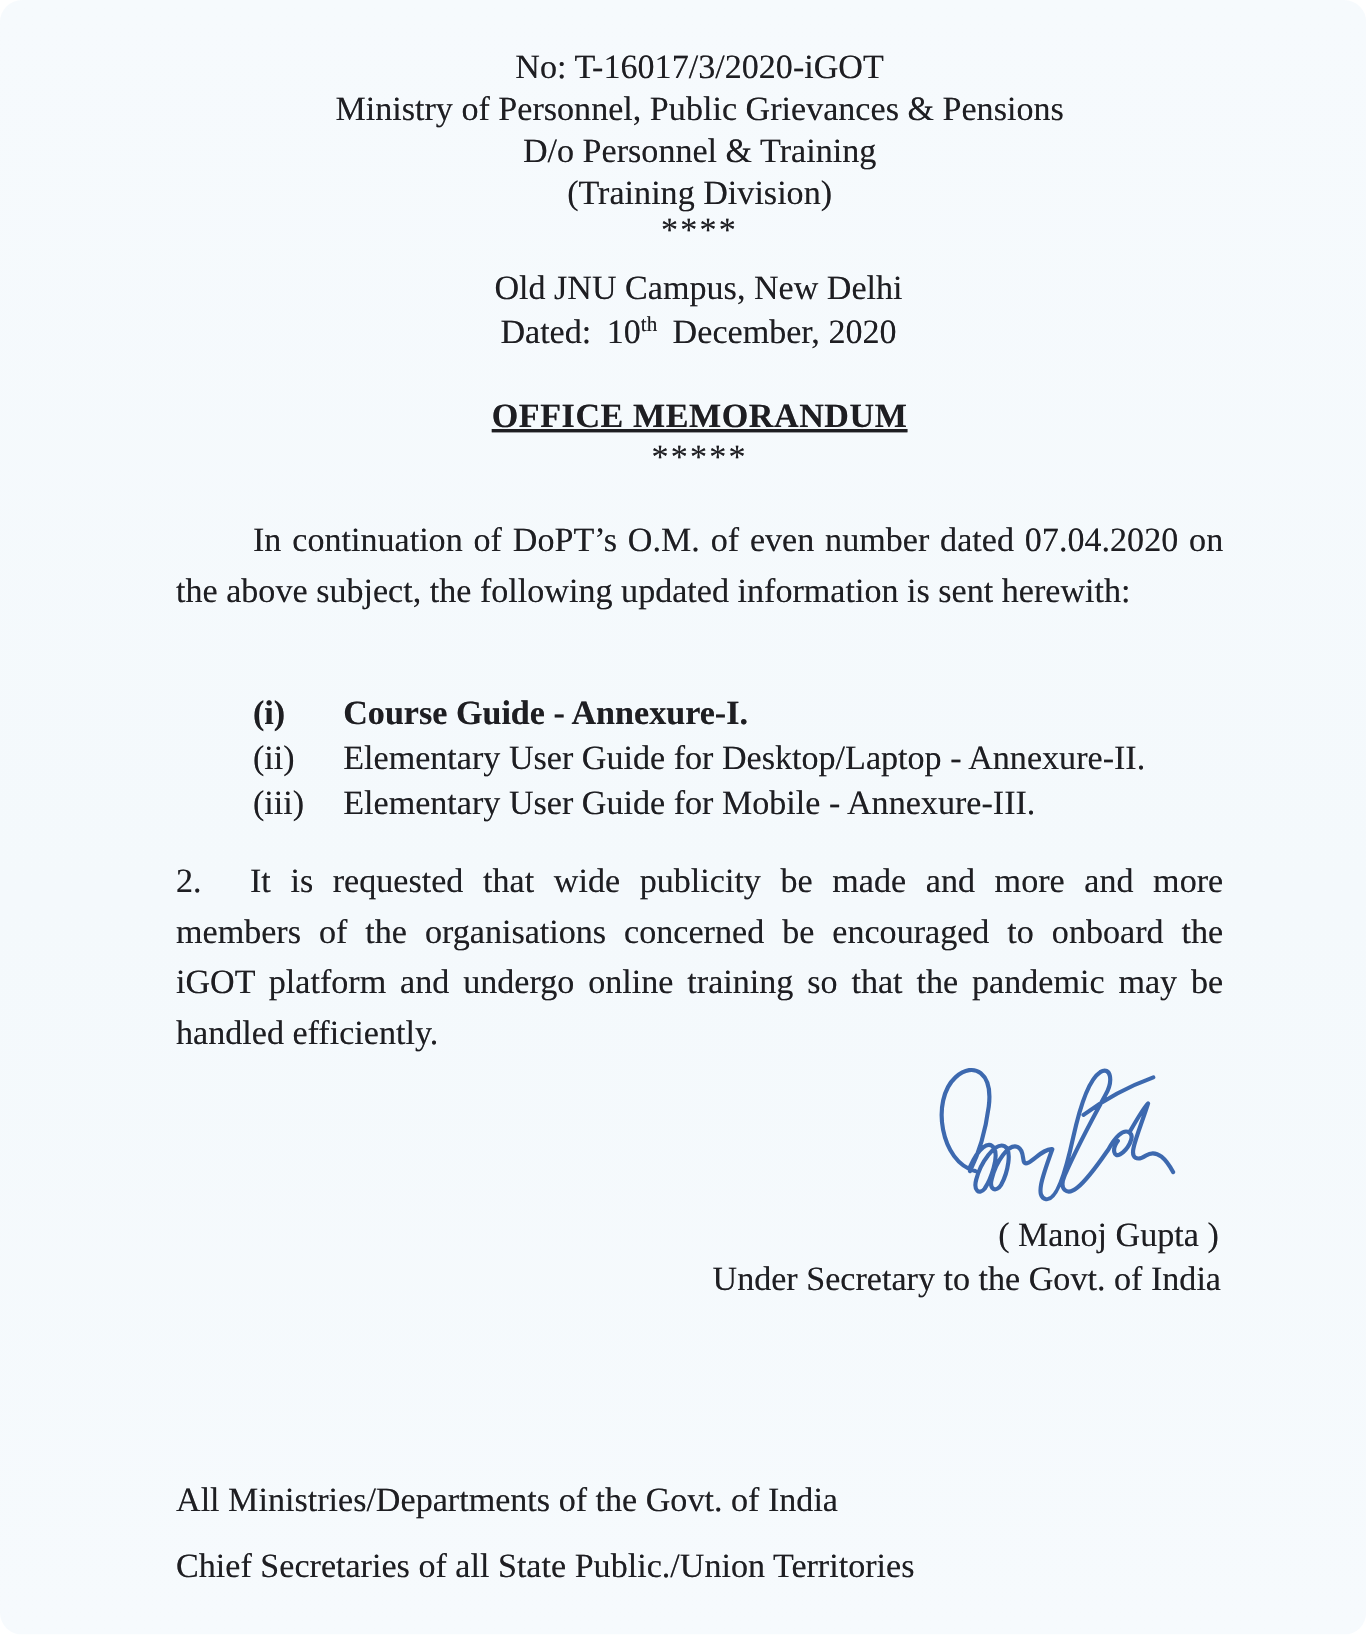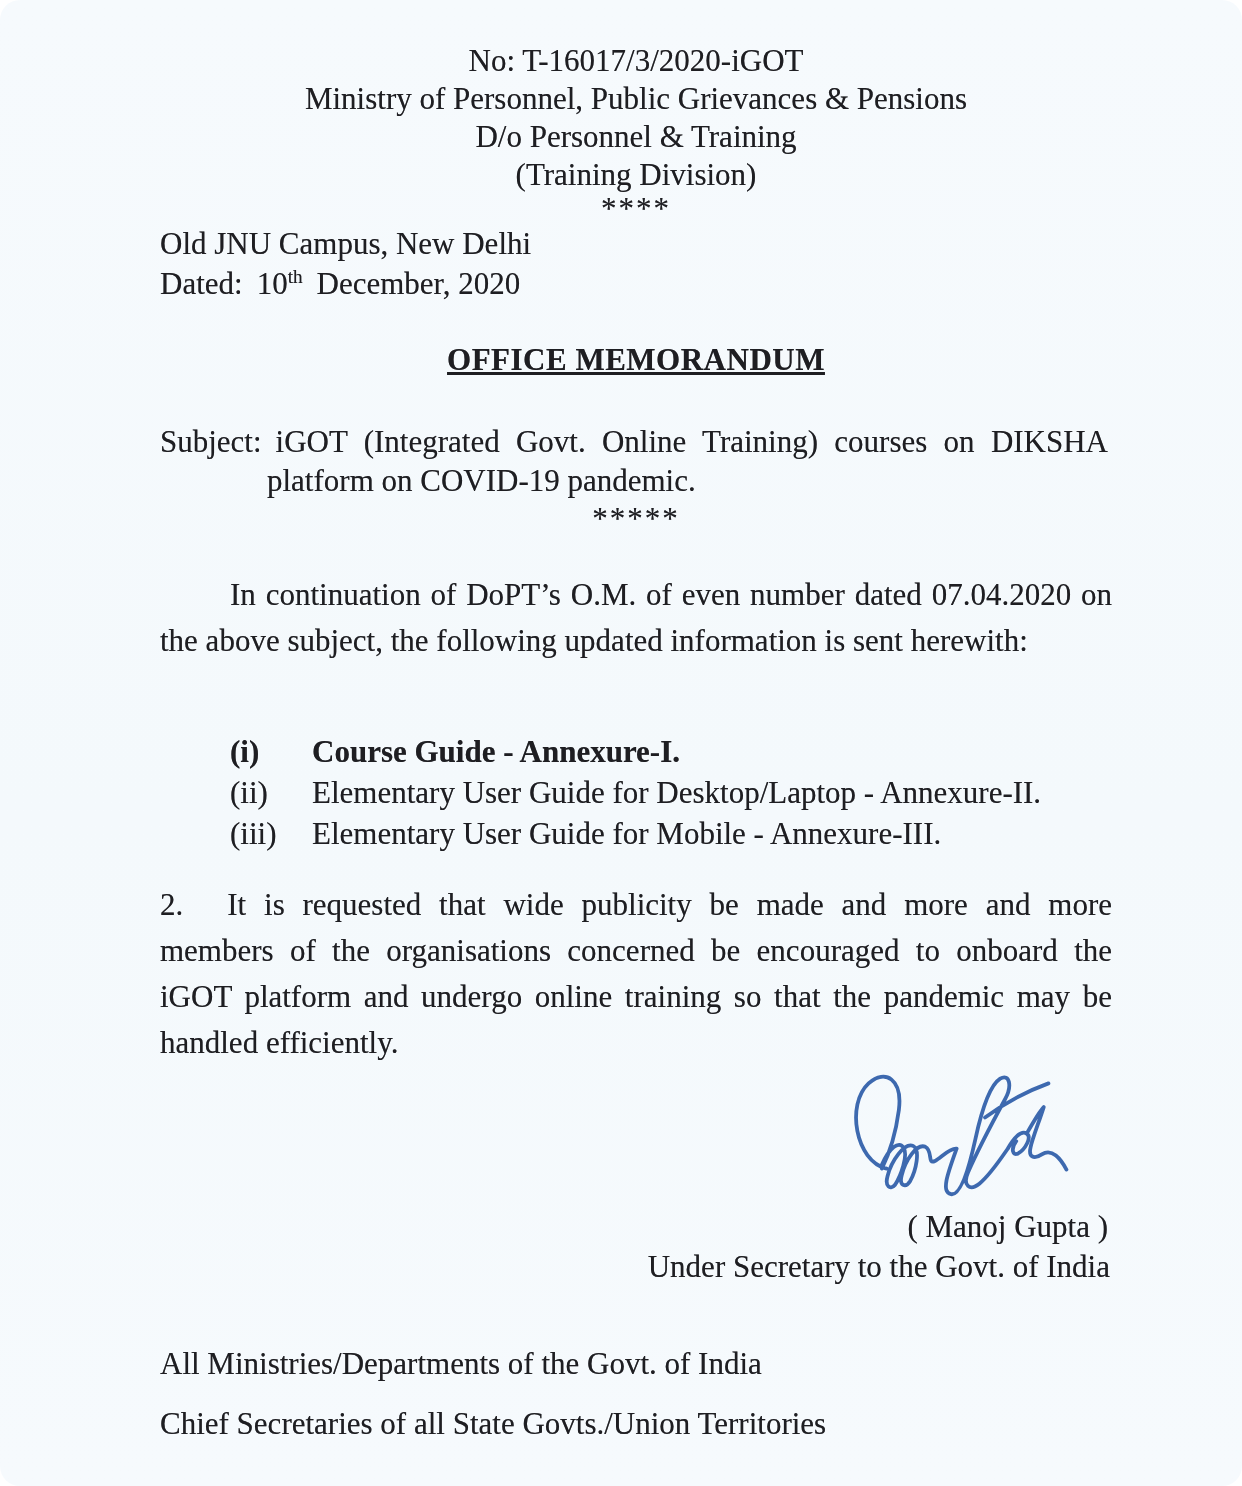--- a/index.html
+++ b/index.html
@@ -14,21 +14,21 @@
     font-size: 31px;
     padding: 42px 130px 44px 160px;
     display: flex;
     flex-direction: column;
     overflow: hidden;
     text-shadow: 0 0 0.6px rgba(25,25,30,0.55);
     border-radius: 20px;
   }
   .letterhead { text-align: center; line-height: 38px; }
   .letterhead .stars { line-height: 30px; letter-spacing: 2px; }
-  .dateline { text-align: left; line-height: 40px; margin-top: 0; padding-right: 2px; }
+  .dateline { text-align: center; line-height: 40px; margin-top: 18px; padding-right: 2px; }
   .dateline sup { font-size: 0.62em; vertical-align: super; line-height: 0; }
   .dateline .date-label { margin-right: 14px; }
   .dateline .date-rest { margin-left: 14px; }
   .memo-title {
     text-align: center;
     font-weight: bold;
     font-size: 31px;
     letter-spacing: 0.5px;
     margin: 38px 0 0 0;
     text-decoration: underline;
@@ -74,23 +74,20 @@
 
   <div class="dateline">
     <div>Old JNU Campus, New Delhi</div>
     <div>
       <span class="date-label">Dated:</span><span>10</span><sup>th</sup><span class="date-rest">December, 2020</span>
     </div>
   </div>
 
   <div class="memo-title">OFFICE MEMORANDUM</div>
 
-  <div class="subject-block">
-    <span class="subject-label">Subject:</span><span>iGOT (Integrated Govt. Online Training) courses on DIKSHA platform on COVID-19 pandemic.</span>
-  </div>
   <div class="stars-center">*****</div>
 
   <p class="para para-1">In continuation of DoPT’s O.M. of even number dated 07.04.2020 on the above subject, the following updated information is sent herewith:</p>
 
   <div class="annex-list">
     <div class="list-row bold">
       <span class="list-num">(i)</span>
       <span>Course Guide - Annexure-I.</span>
     </div>
     <div class="list-row">
@@ -117,16 +114,16 @@
                  M191,99 C197,88 205,79 211,83 C217,87 209,100 202,104 C196,107 194,99 200,91
                  M211,83 C219,69 225,59 229,55 C224,71 217,88 215,98 C213,107 218,111 227,105 C238,98 247,110 253,121" fill="none" stroke="#2d5ca8" stroke-width="4" stroke-linecap="round" stroke-linejoin="round" opacity="0.92"></path>
       </svg>
     </span>
     <div class="sign-name">( Manoj Gupta )</div>
     <div class="sign-designation">Under Secretary to the Govt. of India</div>
   </div>
 
   <div class="addressees">
     <div>All Ministries/Departments of the Govt. of India</div>
-    <div class="addressee-2">Chief Secretaries of all State Govts./Union Territories</div>
+    <div class="addressee-2">Chief Secretaries of all State Public./Union Territories</div>
   </div>
 
 </div>
 
 </body></html>

